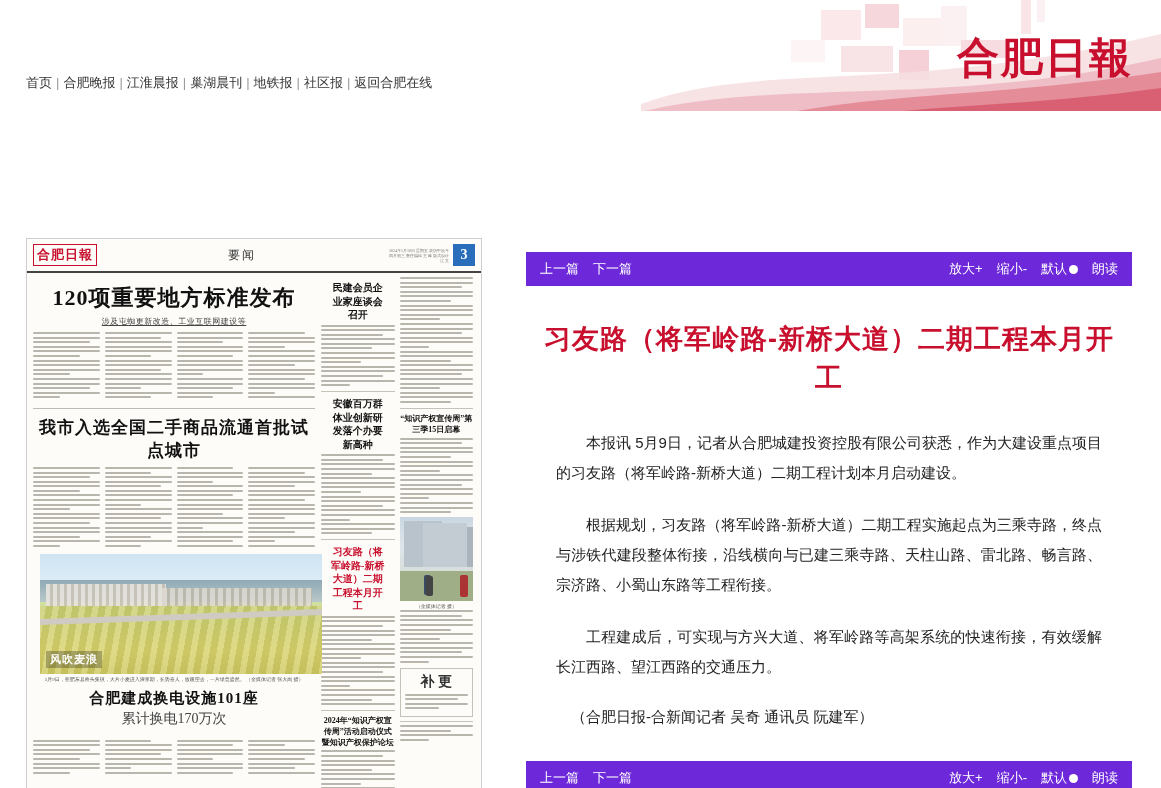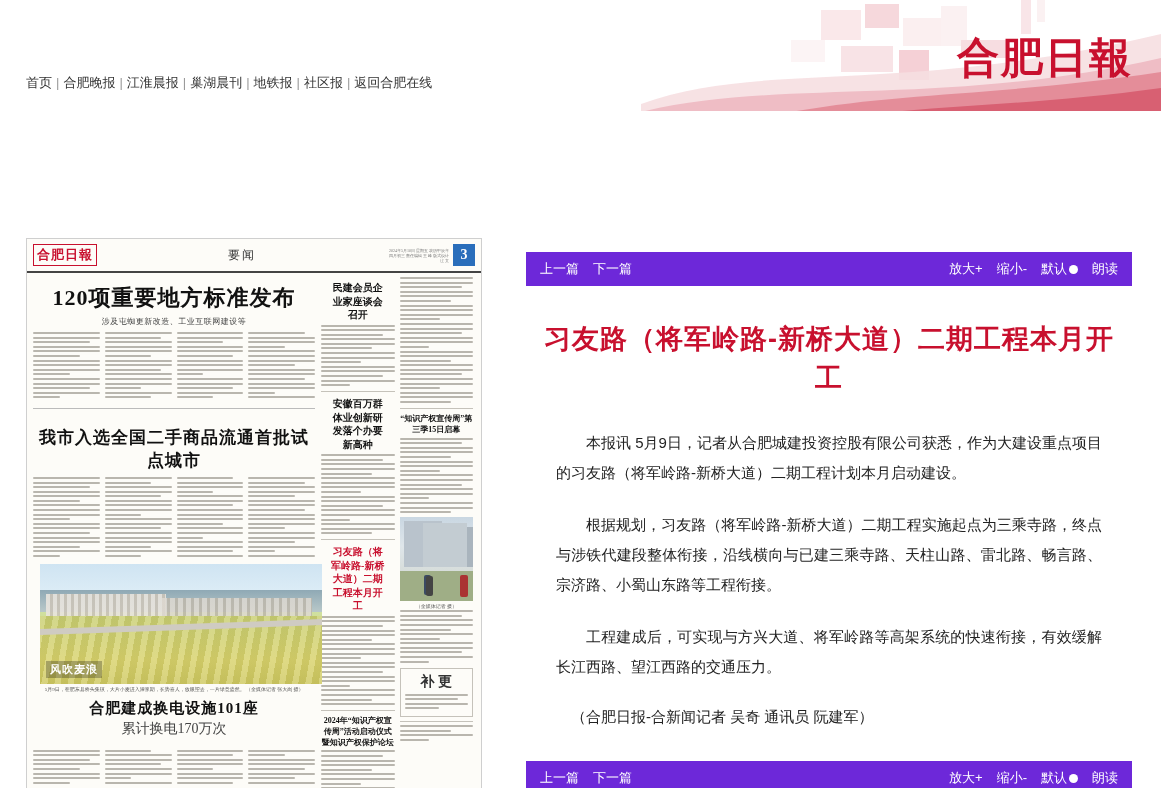--- a/index.html
+++ b/index.html
@@ -131,30 +131,31 @@
     letter-spacing: 1px;
     margin: 6px 0 3px;
     color: #111;
   }
   .subhead1 {
     font-size: 8px;
     text-align: center;
     color: #444;
     margin-bottom: 5px;
     letter-spacing: .5px;
+    text-decoration: underline;
   }
   .headline2 {
     font-size: 17px;
     font-weight: bold;
     text-align: center;
     letter-spacing: 1px;
     margin: 7px 0 5px;
     color: #111;
     border-top: 1px solid #bbb;
-    padding-top: 17px;
+    padding-top: 7px;
   }
   .headline3 {
     font-size: 15px;
     font-weight: bold;
     text-align: center;
     letter-spacing: 1px;
     margin: 6px 0 2px;
     color: #111;
   }
   .subhead3 {

